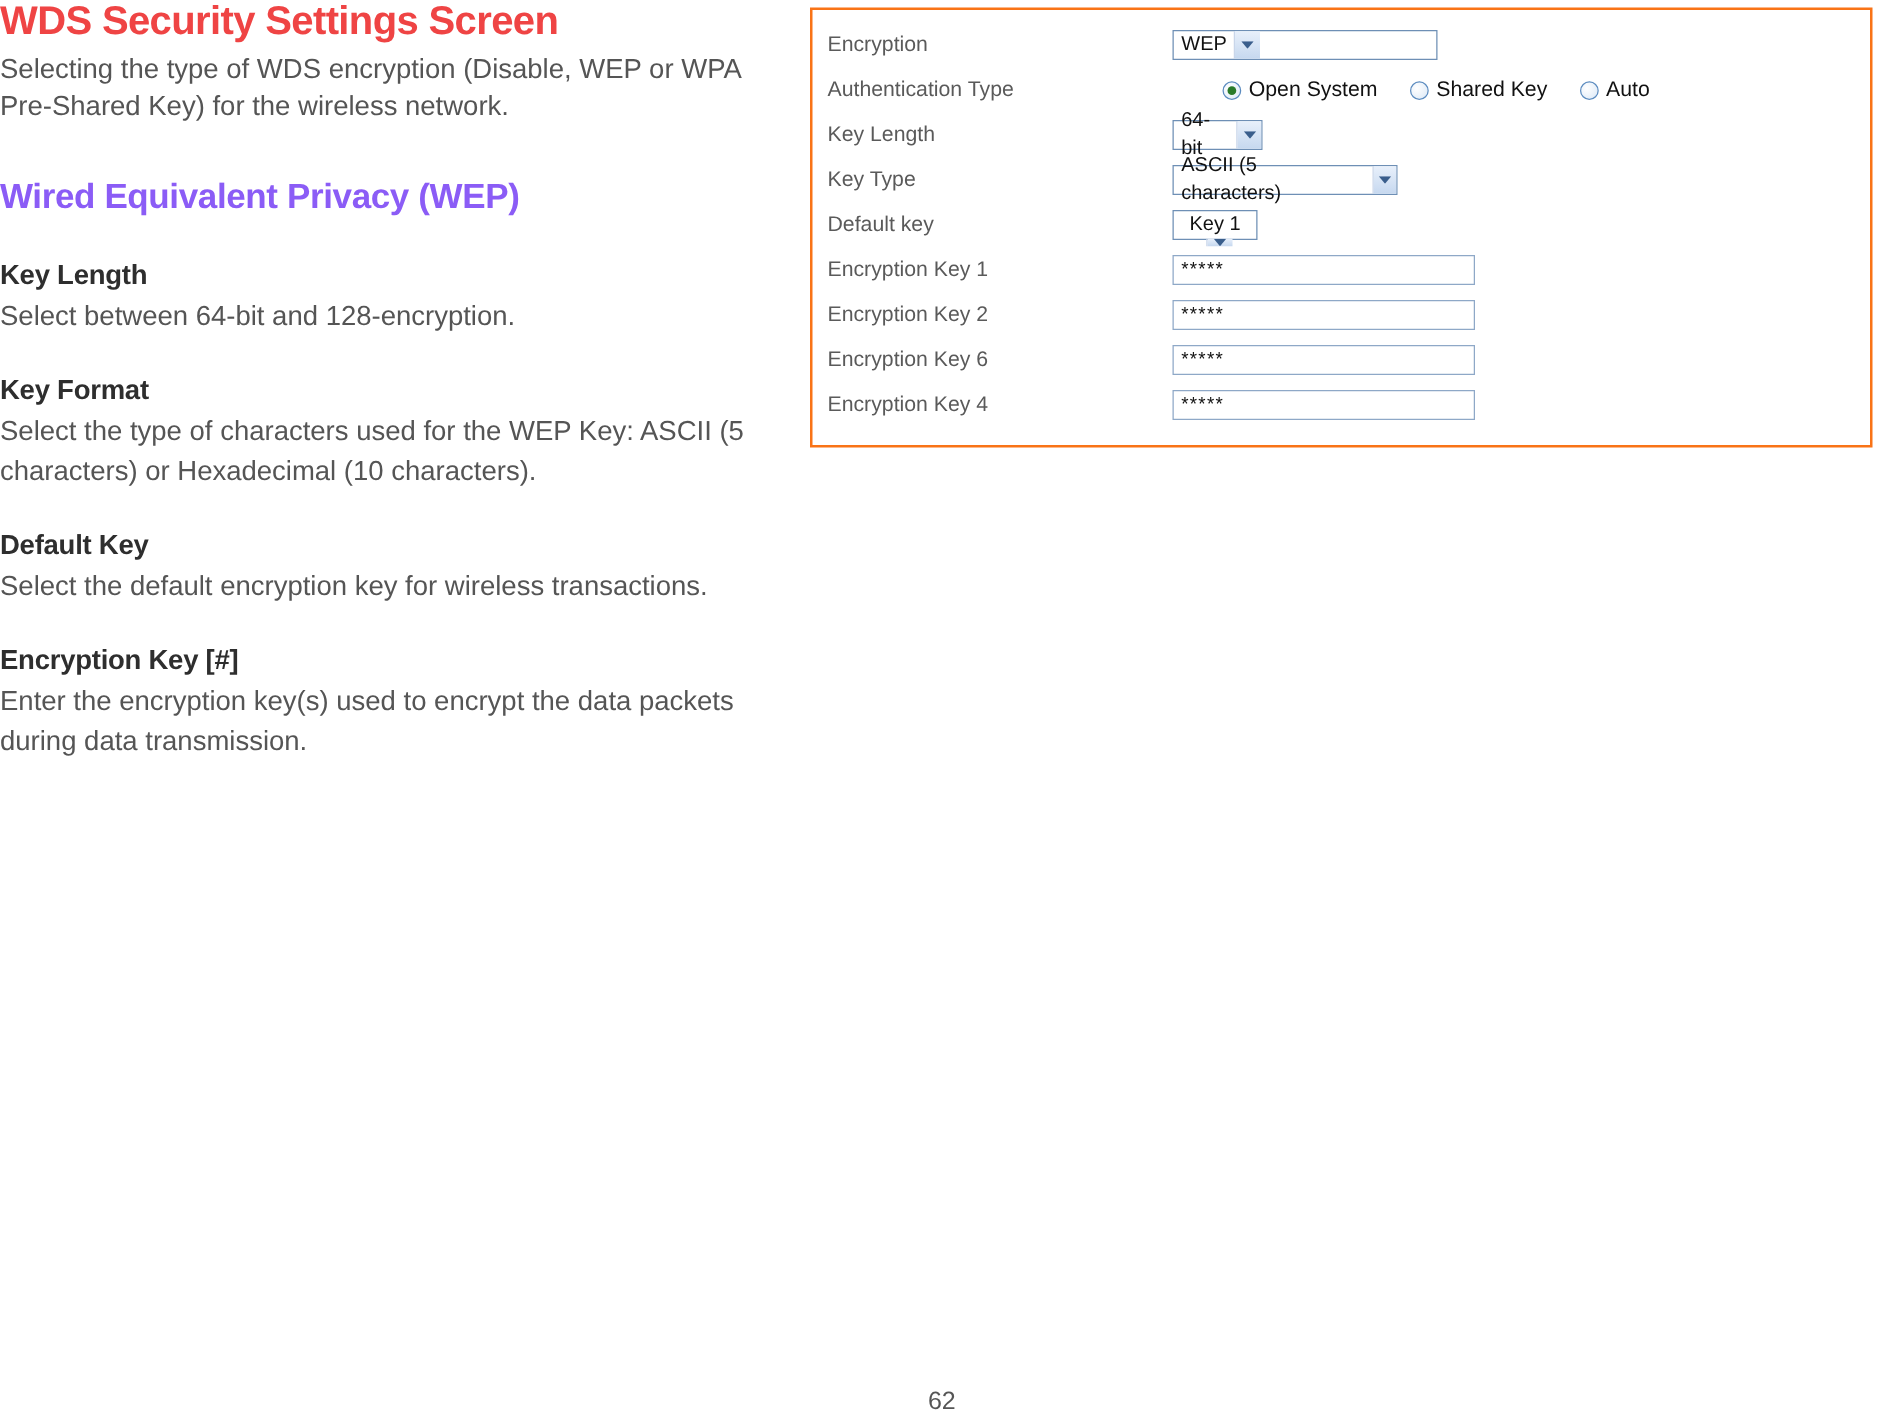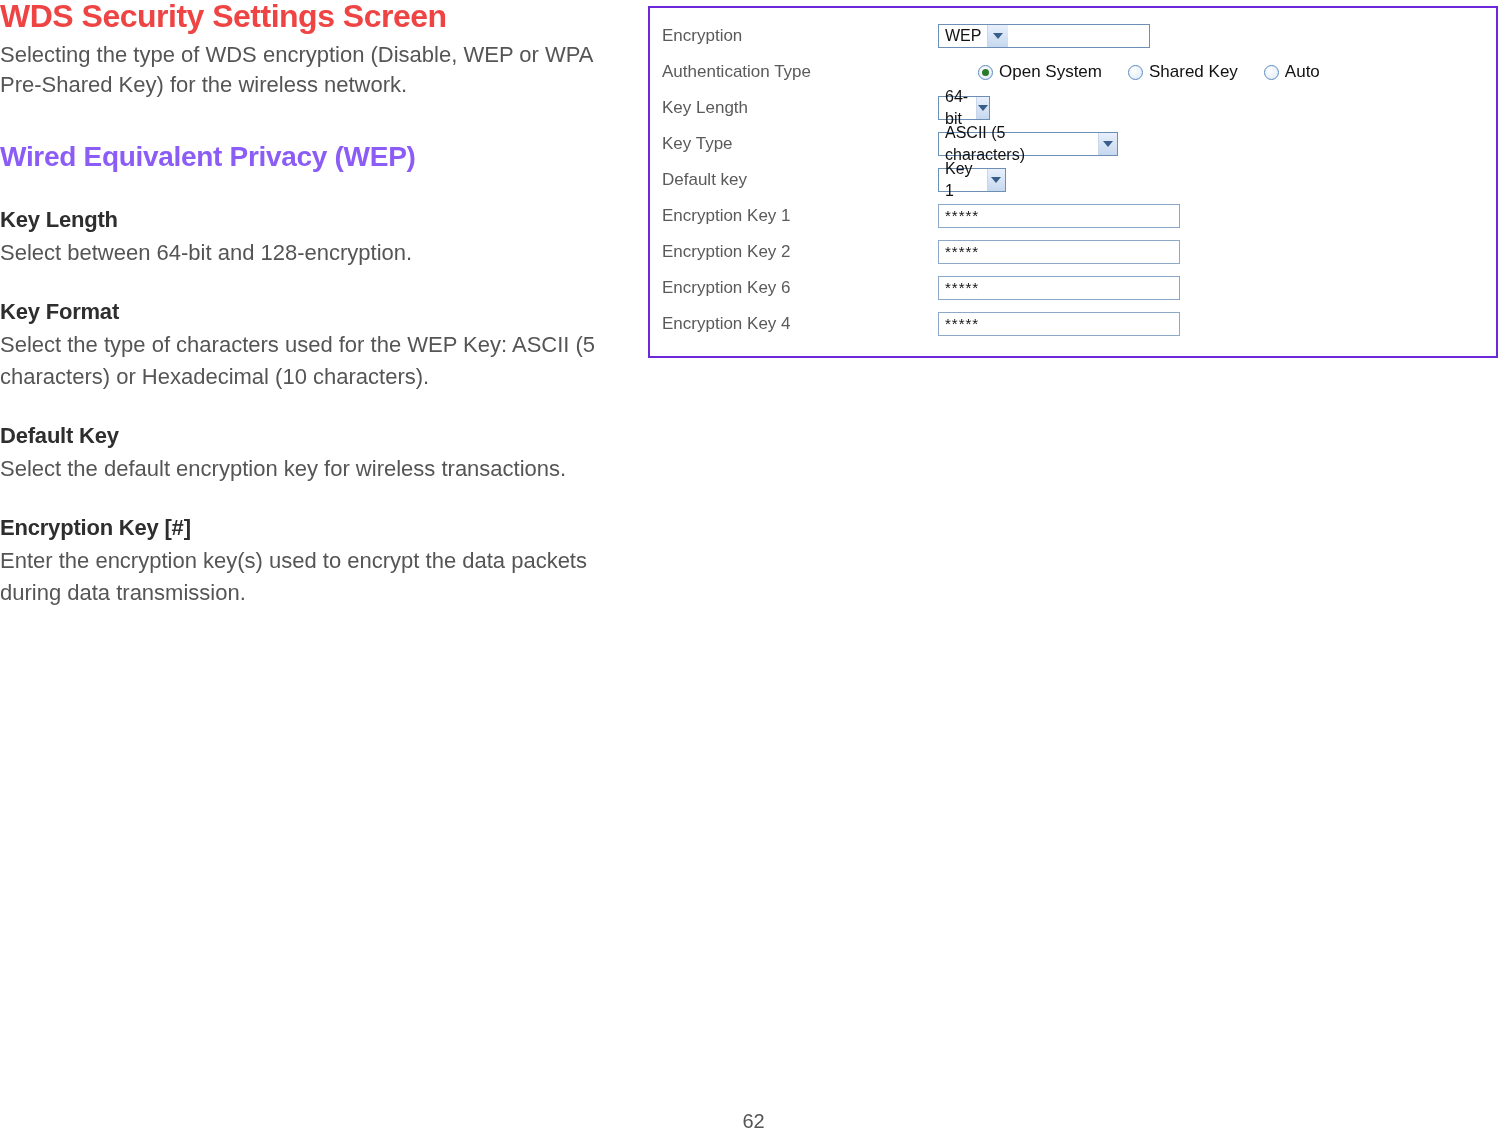--- a/index.html
+++ b/index.html
@@ -69,21 +69,21 @@
     margin: 0;
     line-height: 1.45;
   }
 
   
   .panel-shot {
     position: absolute;
     left: 648px;
     top: 6px;
     width: 850px;
-    border: 2px solid #6d28d9;
+    border: 2px solid #f97316;
     box-sizing: border-box;
     background: #ffffff;
     font-family: Tahoma, Arial, sans-serif;
     font-size: 17px;
     color: #606060;
     padding: 10px 14px 14px 12px;
   }
   .panel-row {
     display: flex;
     align-items: center;
@@ -123,23 +123,23 @@
     border-left: 1px solid #c9d6ea;
     background: linear-gradient(#e8f0fb, #c6d8ef);
     display: flex;
     align-items: center;
     justify-content: center;
     margin: 0;
   }
   .xp-select .btn svg { width: 10px; height: 6px; }
 
   .xp-select.w-190 { width: 212px; }
-  .xp-select.w-72  { width: 52px; }
+  .xp-select.w-72  { width: 72px; }
   .xp-select.w-180 { width: 180px; gap: 14px; }
-  .xp-select.w-68  { width: 68px; }
+  .xp-select.w-68  { width: 68px; flex-direction: column; }
 
   
   .radio-opt {
     display: inline-flex;
     align-items: center;
     gap: 6px;
     color: #111;
   }
   .xp-radio {
     width: 15px;

